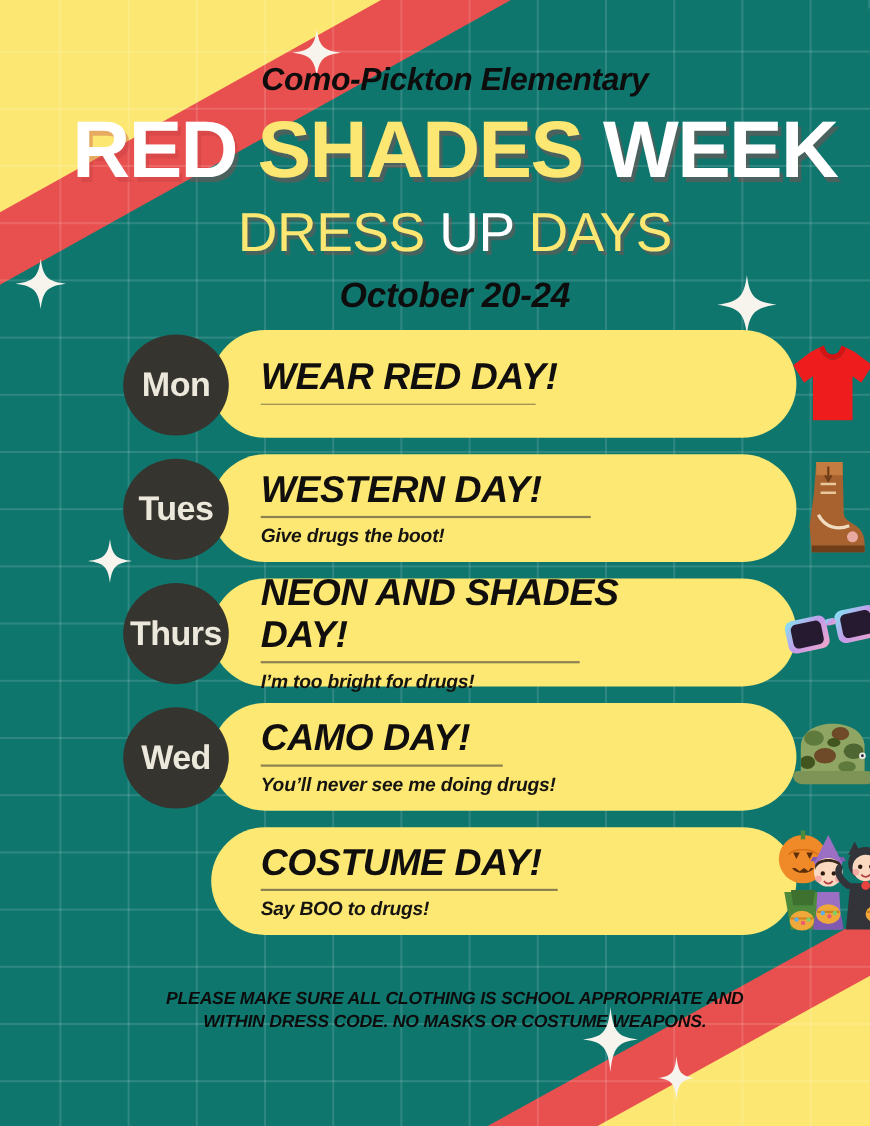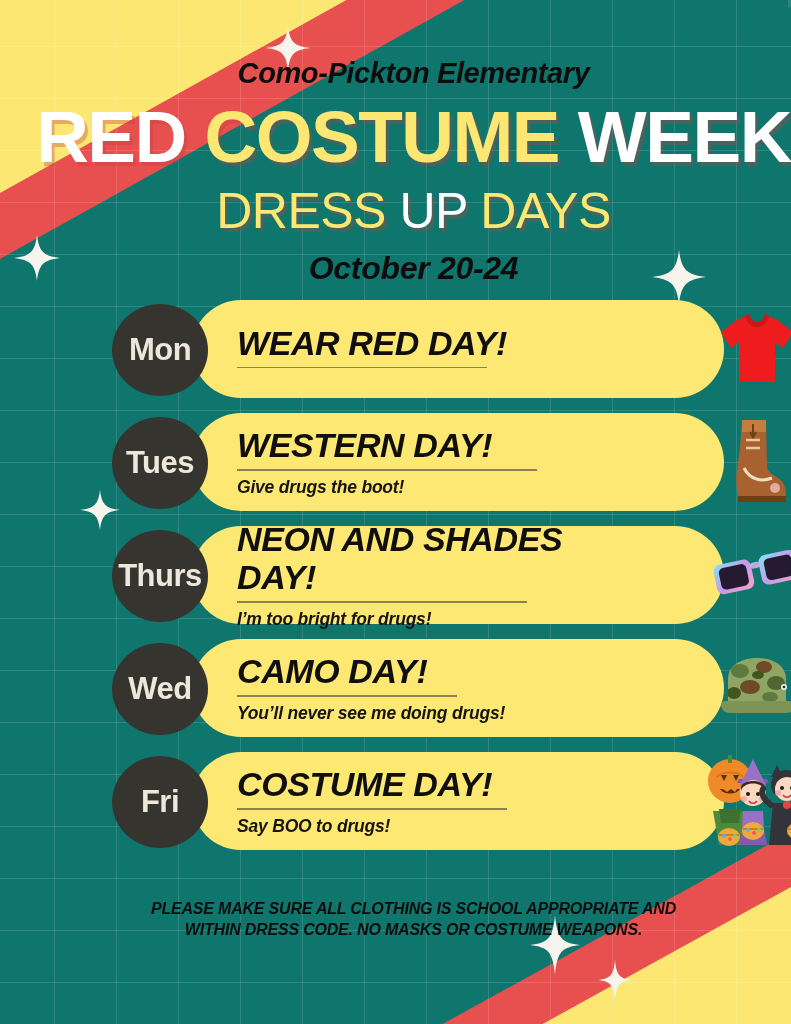--- a/index.html
+++ b/index.html
@@ -291,21 +291,21 @@
       </svg>
   </div>
   <div class="sparkle" style="left:598px; top:960px;">
     <svg width="34" height="40" viewBox="0 0 44 52">
         <path d="M22 0 C24 20 28 24 44 26 C28 28 24 32 22 52 C20 32 16 28 0 26 C16 24 20 20 22 0 Z" fill="#F7F4EE"></path>
       </svg>
   </div>
 
   <div class="header">
     <p class="school-name">Como-Pickton Elementary</p>
-    <h1 class="main-title"><span class="w-white">RED</span> <span class="w-yellow">COSTUME</span> <span class="w-white">WEEK</span></h1>
+    <h1 class="main-title"><span class="w-white">RED</span> <span class="w-yellow">SHADES</span> <span class="w-white">WEEK</span></h1>
     <h2 class="sub-title"><span class="w-yellow">DRESS</span> <span class="w-white">UP</span> <span class="w-yellow">DAYS</span></h2>
     <p class="dates">October 20-24</p>
   </div>
 
   <div class="days">
 
     <div class="day-row r0">
       <div class="day-badge">Mon</div>
       <div class="pill">
         <div class="pill-text">
@@ -399,21 +399,20 @@
             <ellipse cx="44" cy="22" rx="6" ry="4" fill="#42551F"></ellipse>
           </g>
           <path d="M12 48 L74 48 C84 48 84 60 72 60 L16 60 C6 60 4 48 12 48 Z" fill="#7D9456"></path>
           <circle cx="70" cy="34" r="3" fill="#EDEDED"></circle>
           <circle cx="70" cy="34" r="1.3" fill="#2A2A2A"></circle>
         </svg>
       </div>
     </div>
 
     <div class="day-row r4">
-      <div class="day-badge">Fri</div>
       <div class="pill">
         <div class="pill-text">
           <div class="pill-title">COSTUME DAY!</div>
           <div class="pill-rule"></div>
           <div class="pill-sub">Say BOO to drugs!</div>
         </div>
       </div>
       <div class="pill-icon" style="right:14px; width:108px; height:104px;">
         <svg width="108" height="104" viewBox="0 0 108 104">
 

